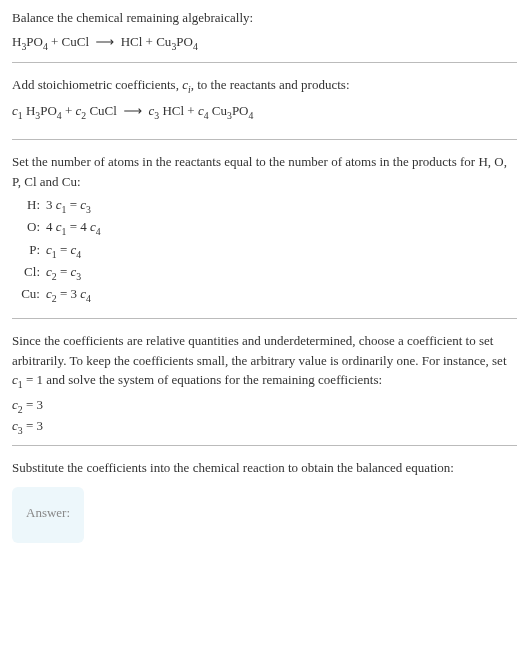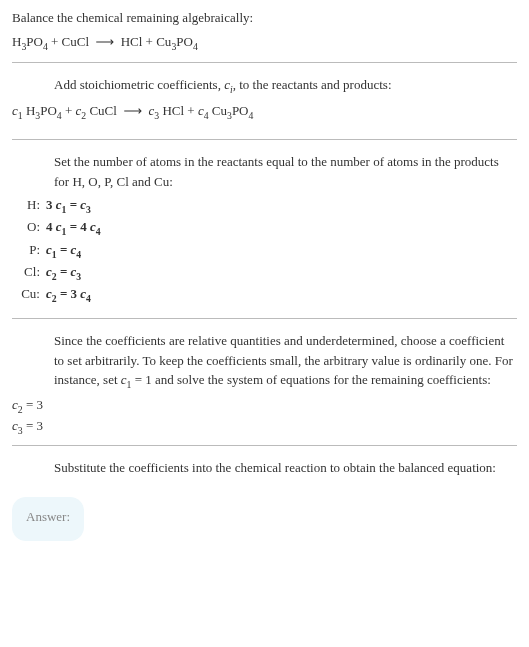--- a/index.html
+++ b/index.html
@@ -20,21 +20,20 @@
       margin-bottom: 8px;
     }
     .section {
       border-top: 1px solid #bbb;
       padding-top: 12px;
       margin-top: 0;
       padding-bottom: 8px;
     }
     .section-text {
       margin-bottom: 4px;
-      margin-left: 42px;
     }
     sub {
       font-size: 0.75em;
       vertical-align: sub;
     }
     .ital {
       font-style: italic;
     }
     .atom-table {
       margin-top: 4px;
@@ -43,34 +42,33 @@
     .atom-row {
       display: flex;
     }
     .atom-label {
       width: 28px;
       text-align: right;
       padding-right: 6px;
     }
     .atom-eq {
       text-align: right;
-      font-weight: bold;
     }
     .coeff-list {
       margin-top: 2px;
     }
     .coeff-line {
       line-height: 1.4;
     }
     .answer-box {
       background: #edf7fb;
-      border-radius: 14px;
-      padding: 10px 14px;
+      border-radius: 6px;
+      padding: 16px 14px;
       display: inline-block;
-      margin-top: 16px;
+      margin-top: 6px;
     }
     .answer-label {
       color: #888;
       font-size: 13px;
       margin-bottom: 4px;
     }
     .answer-eq {
       padding-left: 20px;
     }
   </style>

